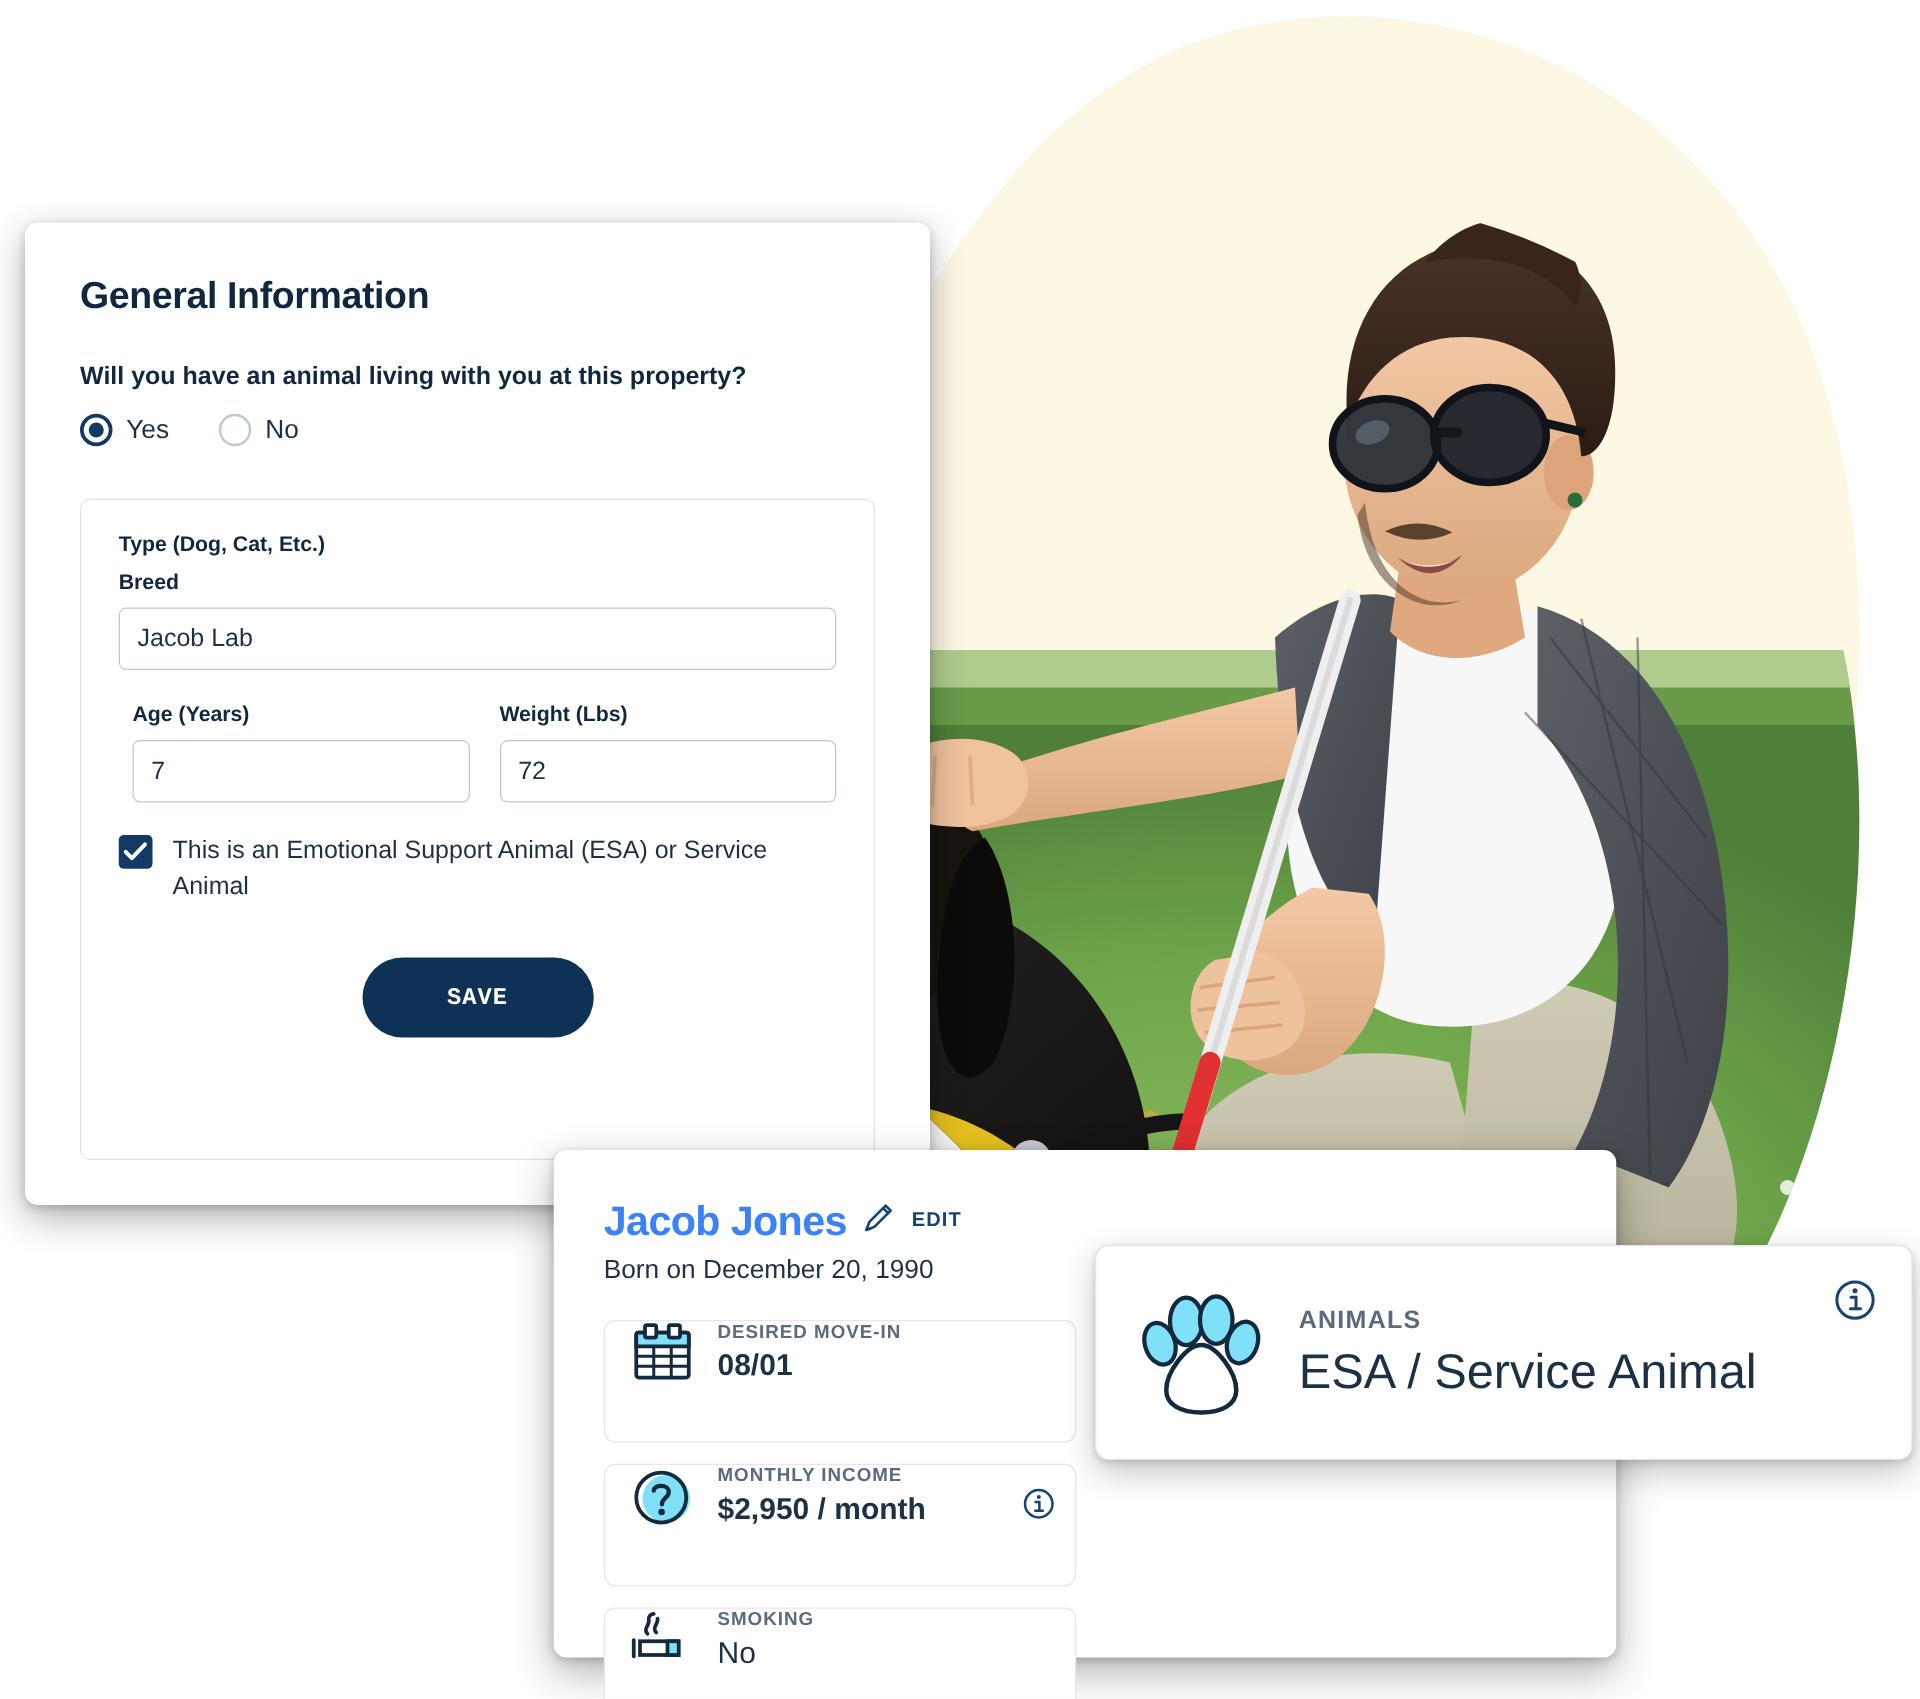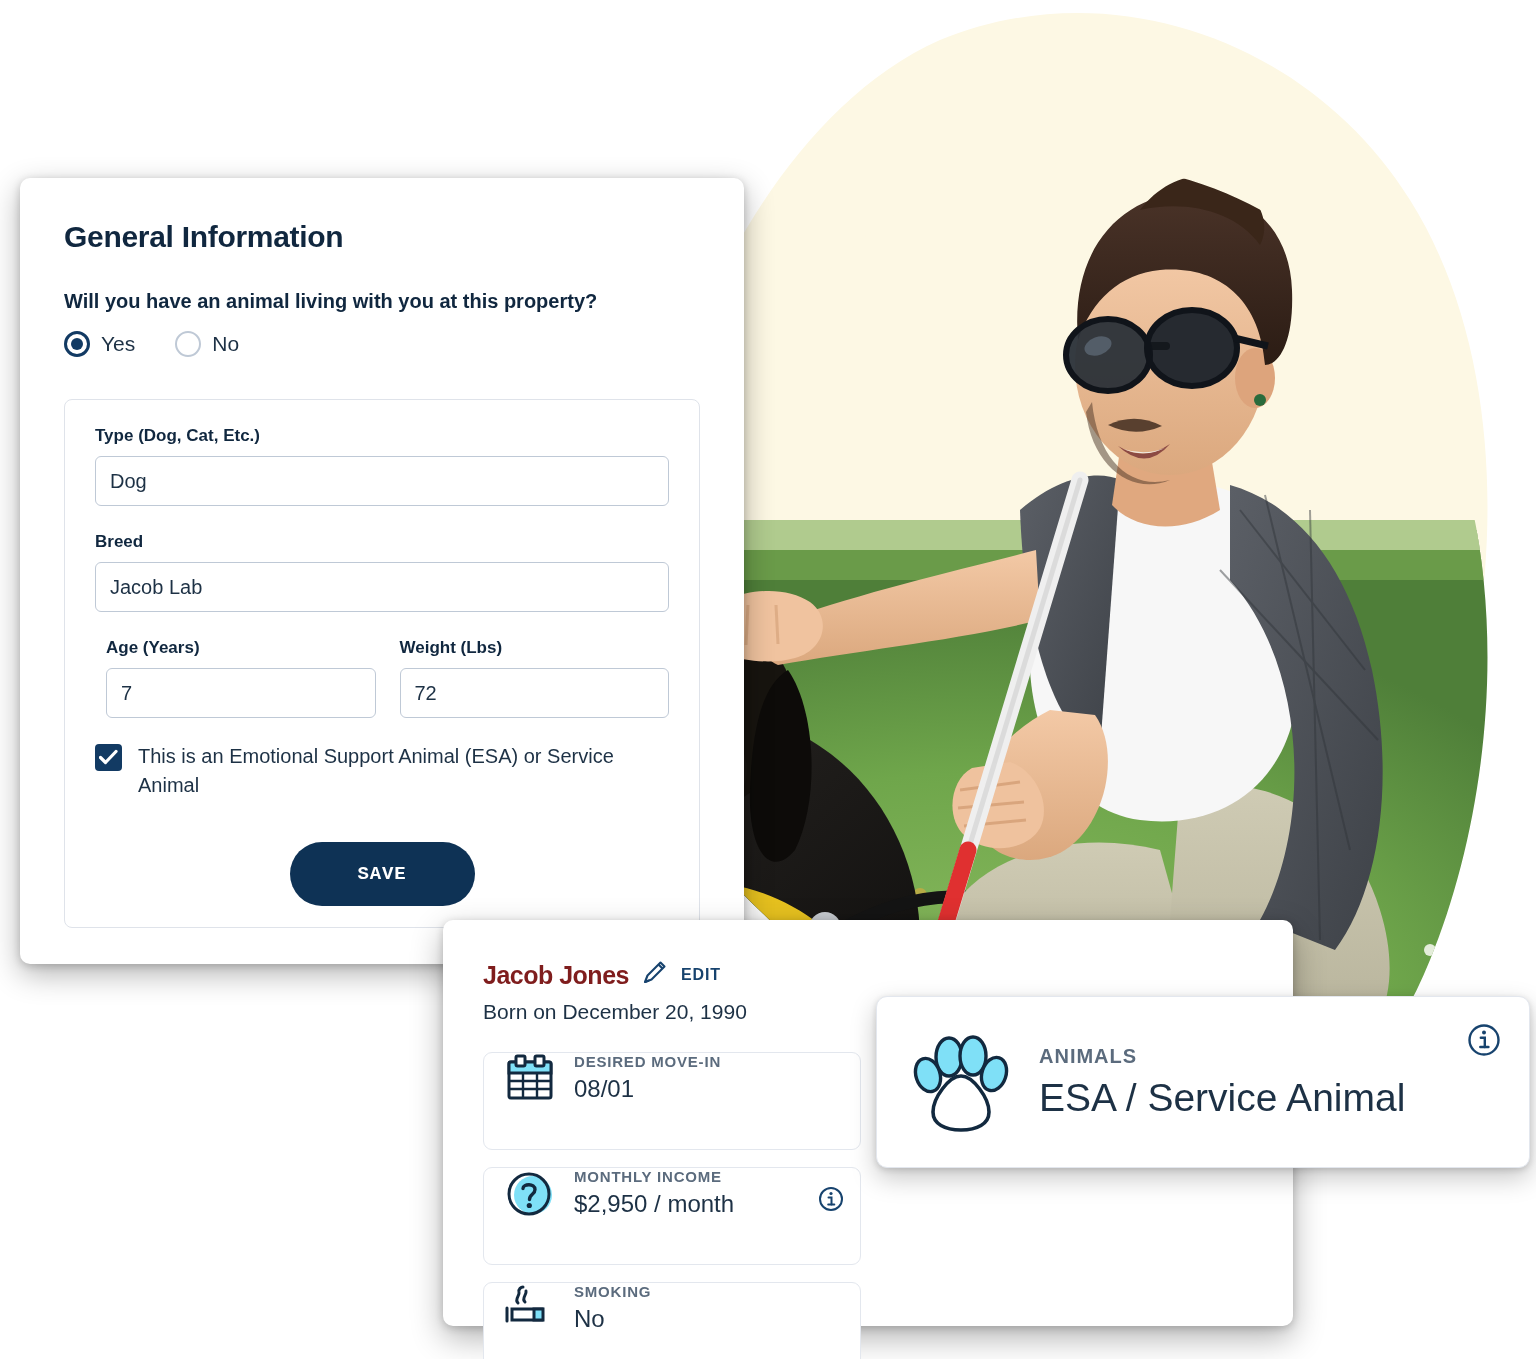--- a/index.html
+++ b/index.html
@@ -169,23 +169,23 @@
     height: 406px;
     background: #ffffff;
     border-radius: 10px;
     box-shadow: 0 12px 32px rgba(0,0,0,0.30), 0 2px 8px rgba(0,0,0,0.18);
     z-index: 6;
     box-sizing: border-box;
     padding: 38px 40px 0 40px;
   }
   .name-row { display: flex; align-items: center; gap: 10px; }
   .person-name {
-    font-size: 25px;
-    font-weight: bold;
-    color: #7f1d1d;
+    font-size: 33px;
+    font-weight: bold;
+    color: #3b82f6;
     letter-spacing: -0.5px;
   }
   .edit-link {
     font-size: 16px;
     font-weight: bold;
     letter-spacing: 0.9px;
     color: #17436E;
     margin-left: 2px;
     cursor: pointer;
   }
@@ -216,21 +216,21 @@
   .tile-label {
     font-size: 15px;
     font-weight: bold;
     letter-spacing: 0.8px;
     color: #5B6B7D;
     text-transform: uppercase;
     margin-bottom: 5px;
   }
   .tile-value {
     font-size: 24px;
-    font-weight: normal;
+    font-weight: bold;
     color: #1D3145;
   }
   .tile-value.light { font-weight: normal; }
   .info-ico {
     position: absolute;
     right: 16px;
     top: 18px;
     cursor: pointer;
   }
 
@@ -472,21 +472,20 @@
     <label class="radio-opt">
       <span class="radio-dot off"></span>
       <span class="radio-label">No</span>
     </label>
   </div>
 
   <div class="inner-box">
 
     <div>
       <div class="field-label">Type (Dog, Cat, Etc.)</div>
-      <div class="text-input">Dog</div>
     </div>
 
     <div>
       <div class="field-label">Breed</div>
       <div class="text-input">Jacob Lab</div>
     </div>
 
     <div class="field-row">
       <div class="field-col">
         <div class="field-label">Age (Years)</div>

